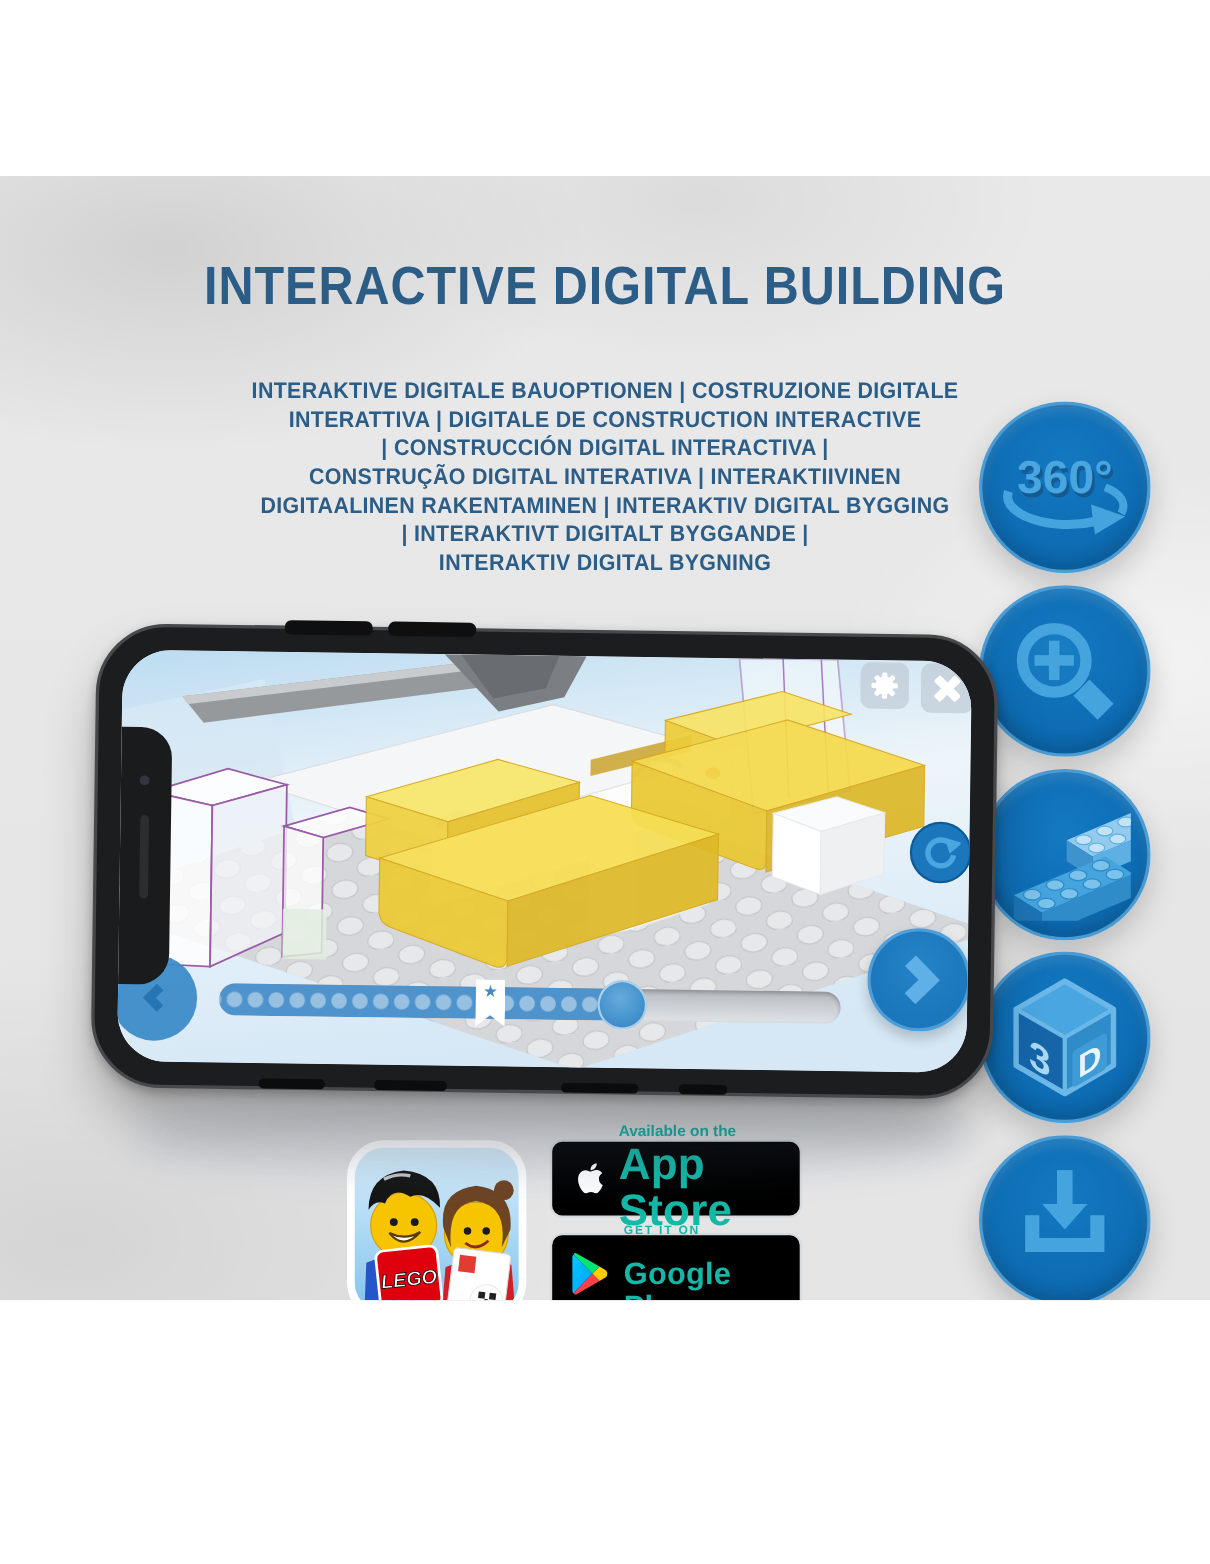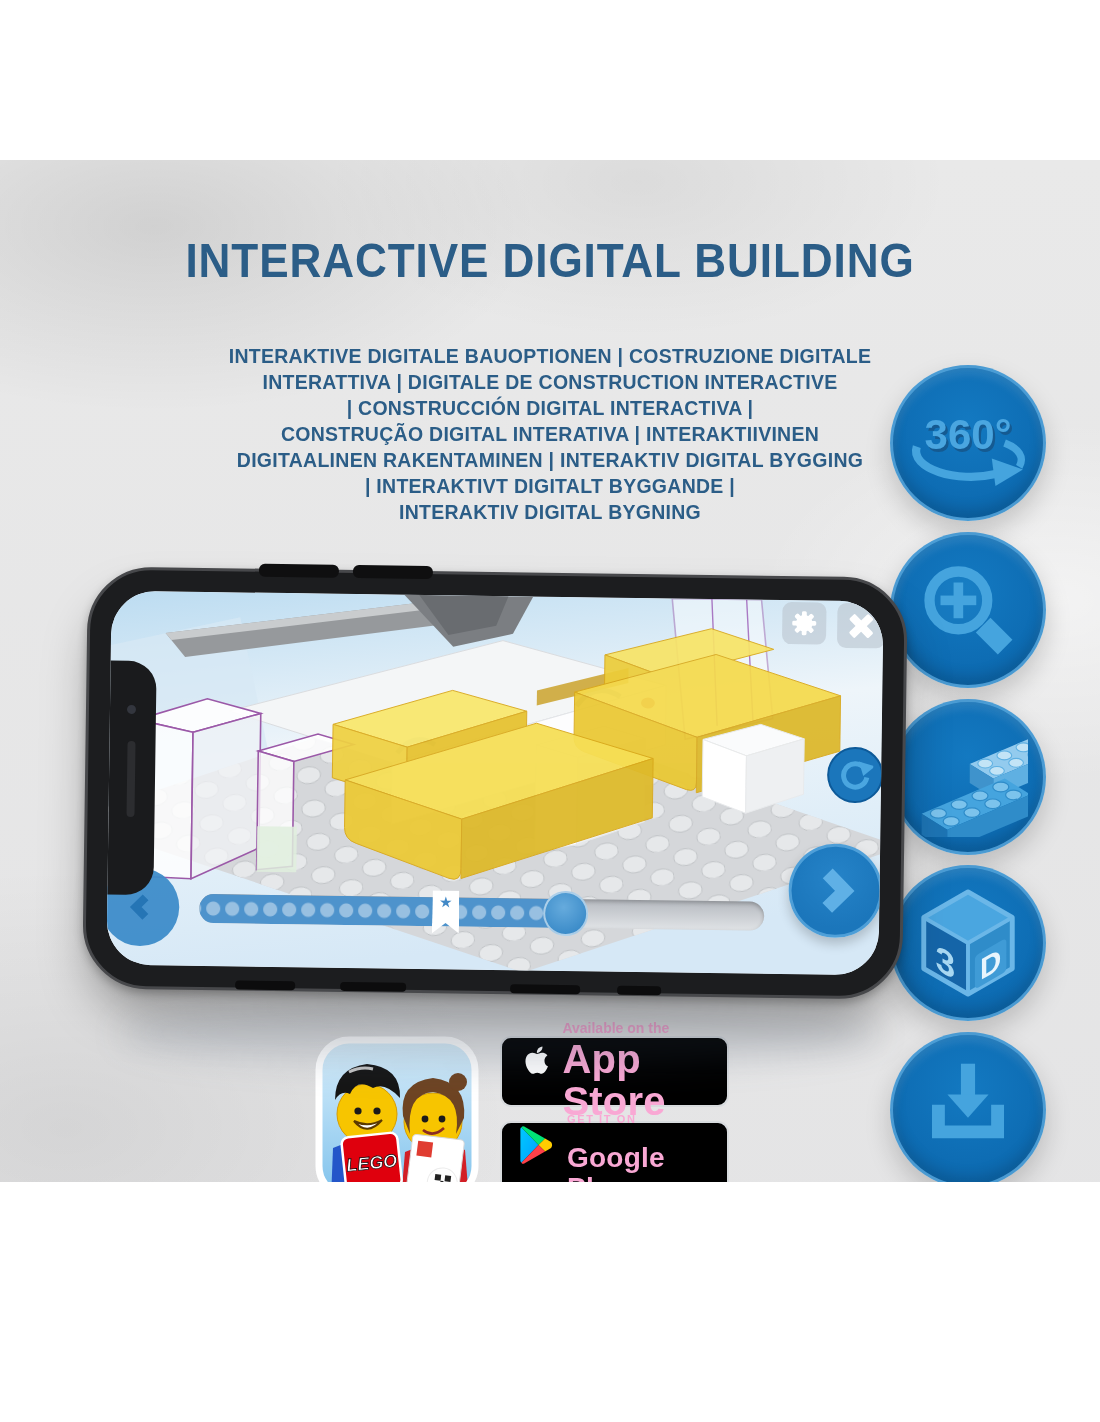--- a/index.html
+++ b/index.html
@@ -59,21 +59,21 @@
     display:flex;align-items:flex-start;justify-content:center;z-index:5;}
   .bookmark span{font-size:15px;color:#4289c7;line-height:24px;}
   .handle{position:absolute;left:344px;top:-8px;width:45px;height:45px;border-radius:50%;
     background:radial-gradient(circle at 45% 35%, #66abdd, #3c8cc9 75%);
     border:2px solid rgba(255,255,255,.55);box-sizing:border-box;z-index:6;}
   .reflection{position:absolute;left:120px;top:998px;width:760px;height:70px;border-radius:50%;
     background:rgba(70,90,110,.16);filter:blur(16px);z-index:1;}
   
   .app-icon{position:absolute;left:315px;top:1036px;width:164px;height:164px;cursor:pointer;}
   .badge{position:absolute;left:500px;width:229px;background:#000;border:2px solid #d8dbde;
-    border-radius:11px;color:#f9a8d4;display:flex;gap:13px;
+    border-radius:11px;color:#14b8a6;display:flex;align-items:center;gap:13px;
     padding:0 0 0 15px;box-sizing:border-box;cursor:pointer;}
   .badge-as{top:1036px;height:71px;}
   .badge-gp{top:1121px;height:74px;}
   .badge-txt{display:flex;flex-direction:column;justify-content:center;line-height:1.05;}
   .as-small{font-size:14px;font-weight:bold;margin-bottom:2px;}
   .as-big{font-size:40px;font-weight:bold;letter-spacing:.2px;}
   .gp-small{font-size:11px;font-weight:bold;letter-spacing:1.6px;margin-bottom:18px;}
   .gp-big{font-size:28px;font-weight:bold;letter-spacing:.2px;}
 </style>
 </head>

